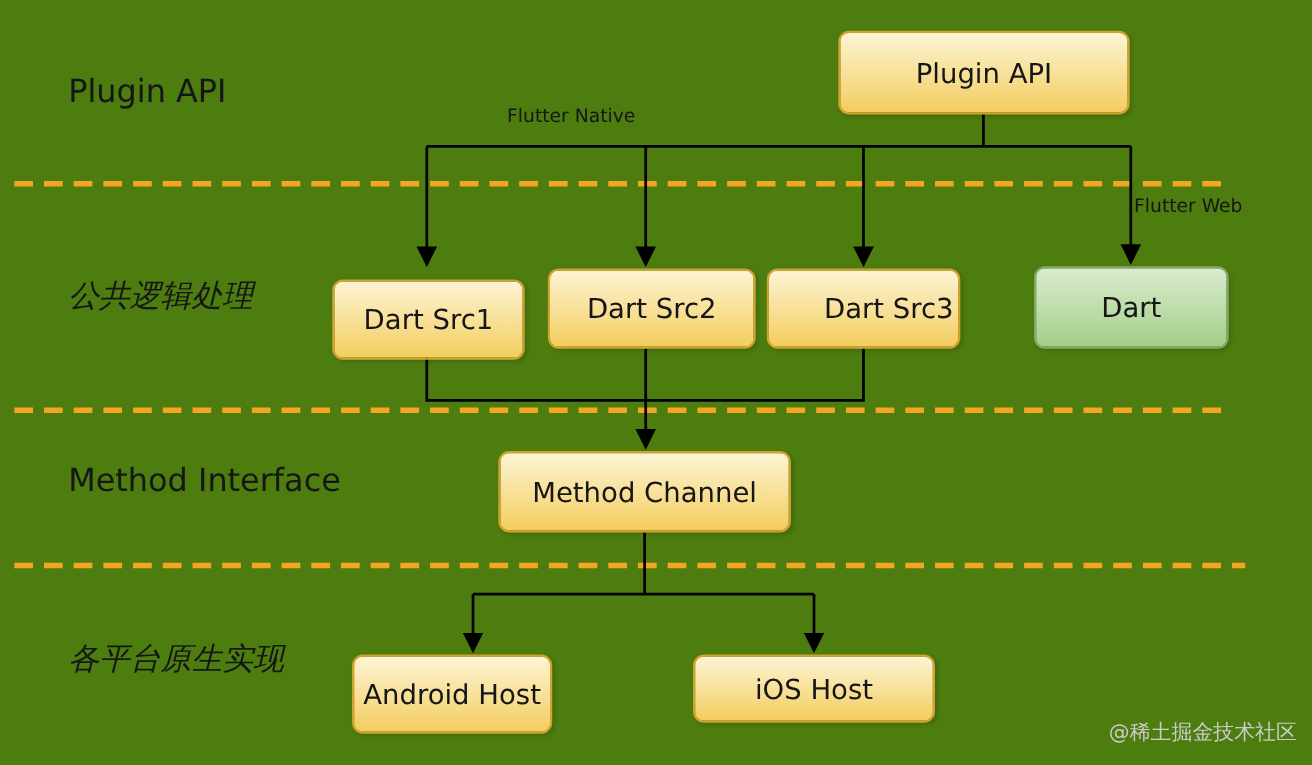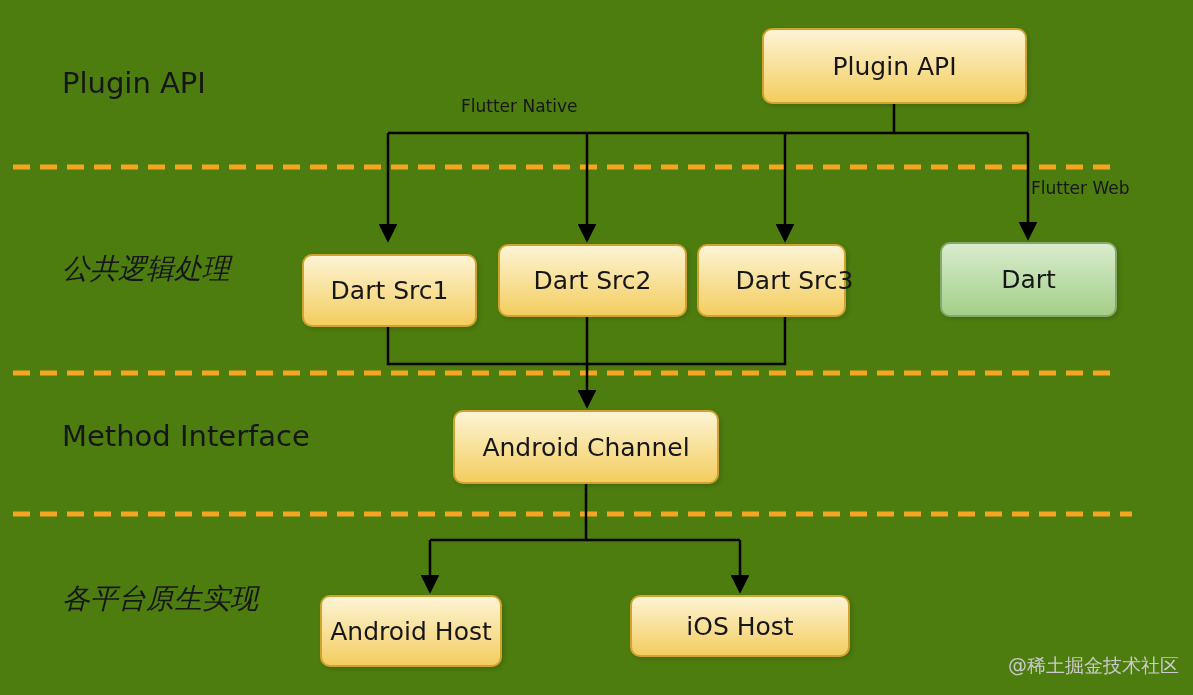--- a/index.html
+++ b/index.html
@@ -67,21 +67,21 @@
     font-size: 17px;
     color: var(--text, #161616);
     white-space: nowrap;
   }
   #flutter-native { left: 461px; top: 96px; }
   #flutter-web   { left: 1031px; top: 178px; }
 
   #node-plugin-api     { left: 762px; top: 28px;  width: 265px; height: 76px; }
   #node-dart-src1      { left: 302px; top: 244px; width: 175px; height: 73px; margin-top: 10px; }
   #node-dart-src2      { left: 498px; top: 244px; width: 189px; height: 73px; }
-  #node-dart-src3      { left: 697px; top: 244px; width: 149px; height: 73px; padding-left: 46px; }
+  #node-dart-src3      { left: 697px; top: 244px; width: 176px; height: 73px; padding-left: 46px; }
   #node-dart-web       { left: 940px; top: 242px; width: 177px; height: 75px; }
   #node-method-channel { left: 453px; top: 410px; width: 266px; height: 74px; }
   #node-android-host   { left: 320px; top: 595px; width: 182px; height: 72px; }
   #node-ios-host       { left: 630px; top: 595px; width: 220px; height: 62px; }
 
   #label-plugin-api       { left: 62px; top: 66px; }
   #label-shared-logic     { left: 62px; top: 250px; }
   #label-plugin-interface { left: 62px; top: 419px; }
   #label-platform-impl    { left: 62px; top: 580px; }
 
@@ -132,19 +132,19 @@
   <div id="label-platform-impl" class="row-label cjk">各平台原生实现</div>
 
   <div id="flutter-native" class="edge-label">Flutter Native</div>
   <div id="flutter-web" class="edge-label">Flutter Web</div>
 
   <div id="node-plugin-api" class="node yellow">Plugin API</div>
   <div id="node-dart-src1" class="node yellow">Dart Src1</div>
   <div id="node-dart-src2" class="node yellow">Dart Src2</div>
   <div id="node-dart-src3" class="node yellow">Dart Src3</div>
   <div id="node-dart-web" class="node green">Dart</div>
-  <div id="node-method-channel" class="node yellow">Android Channel</div>
+  <div id="node-method-channel" class="node yellow">Method Channel</div>
   <div id="node-android-host" class="node yellow">Android Host</div>
   <div id="node-ios-host" class="node yellow">iOS Host</div>
 
   <div id="watermark">@稀土掘金技术社区</div>
 
 </div>
 
 </body></html>

